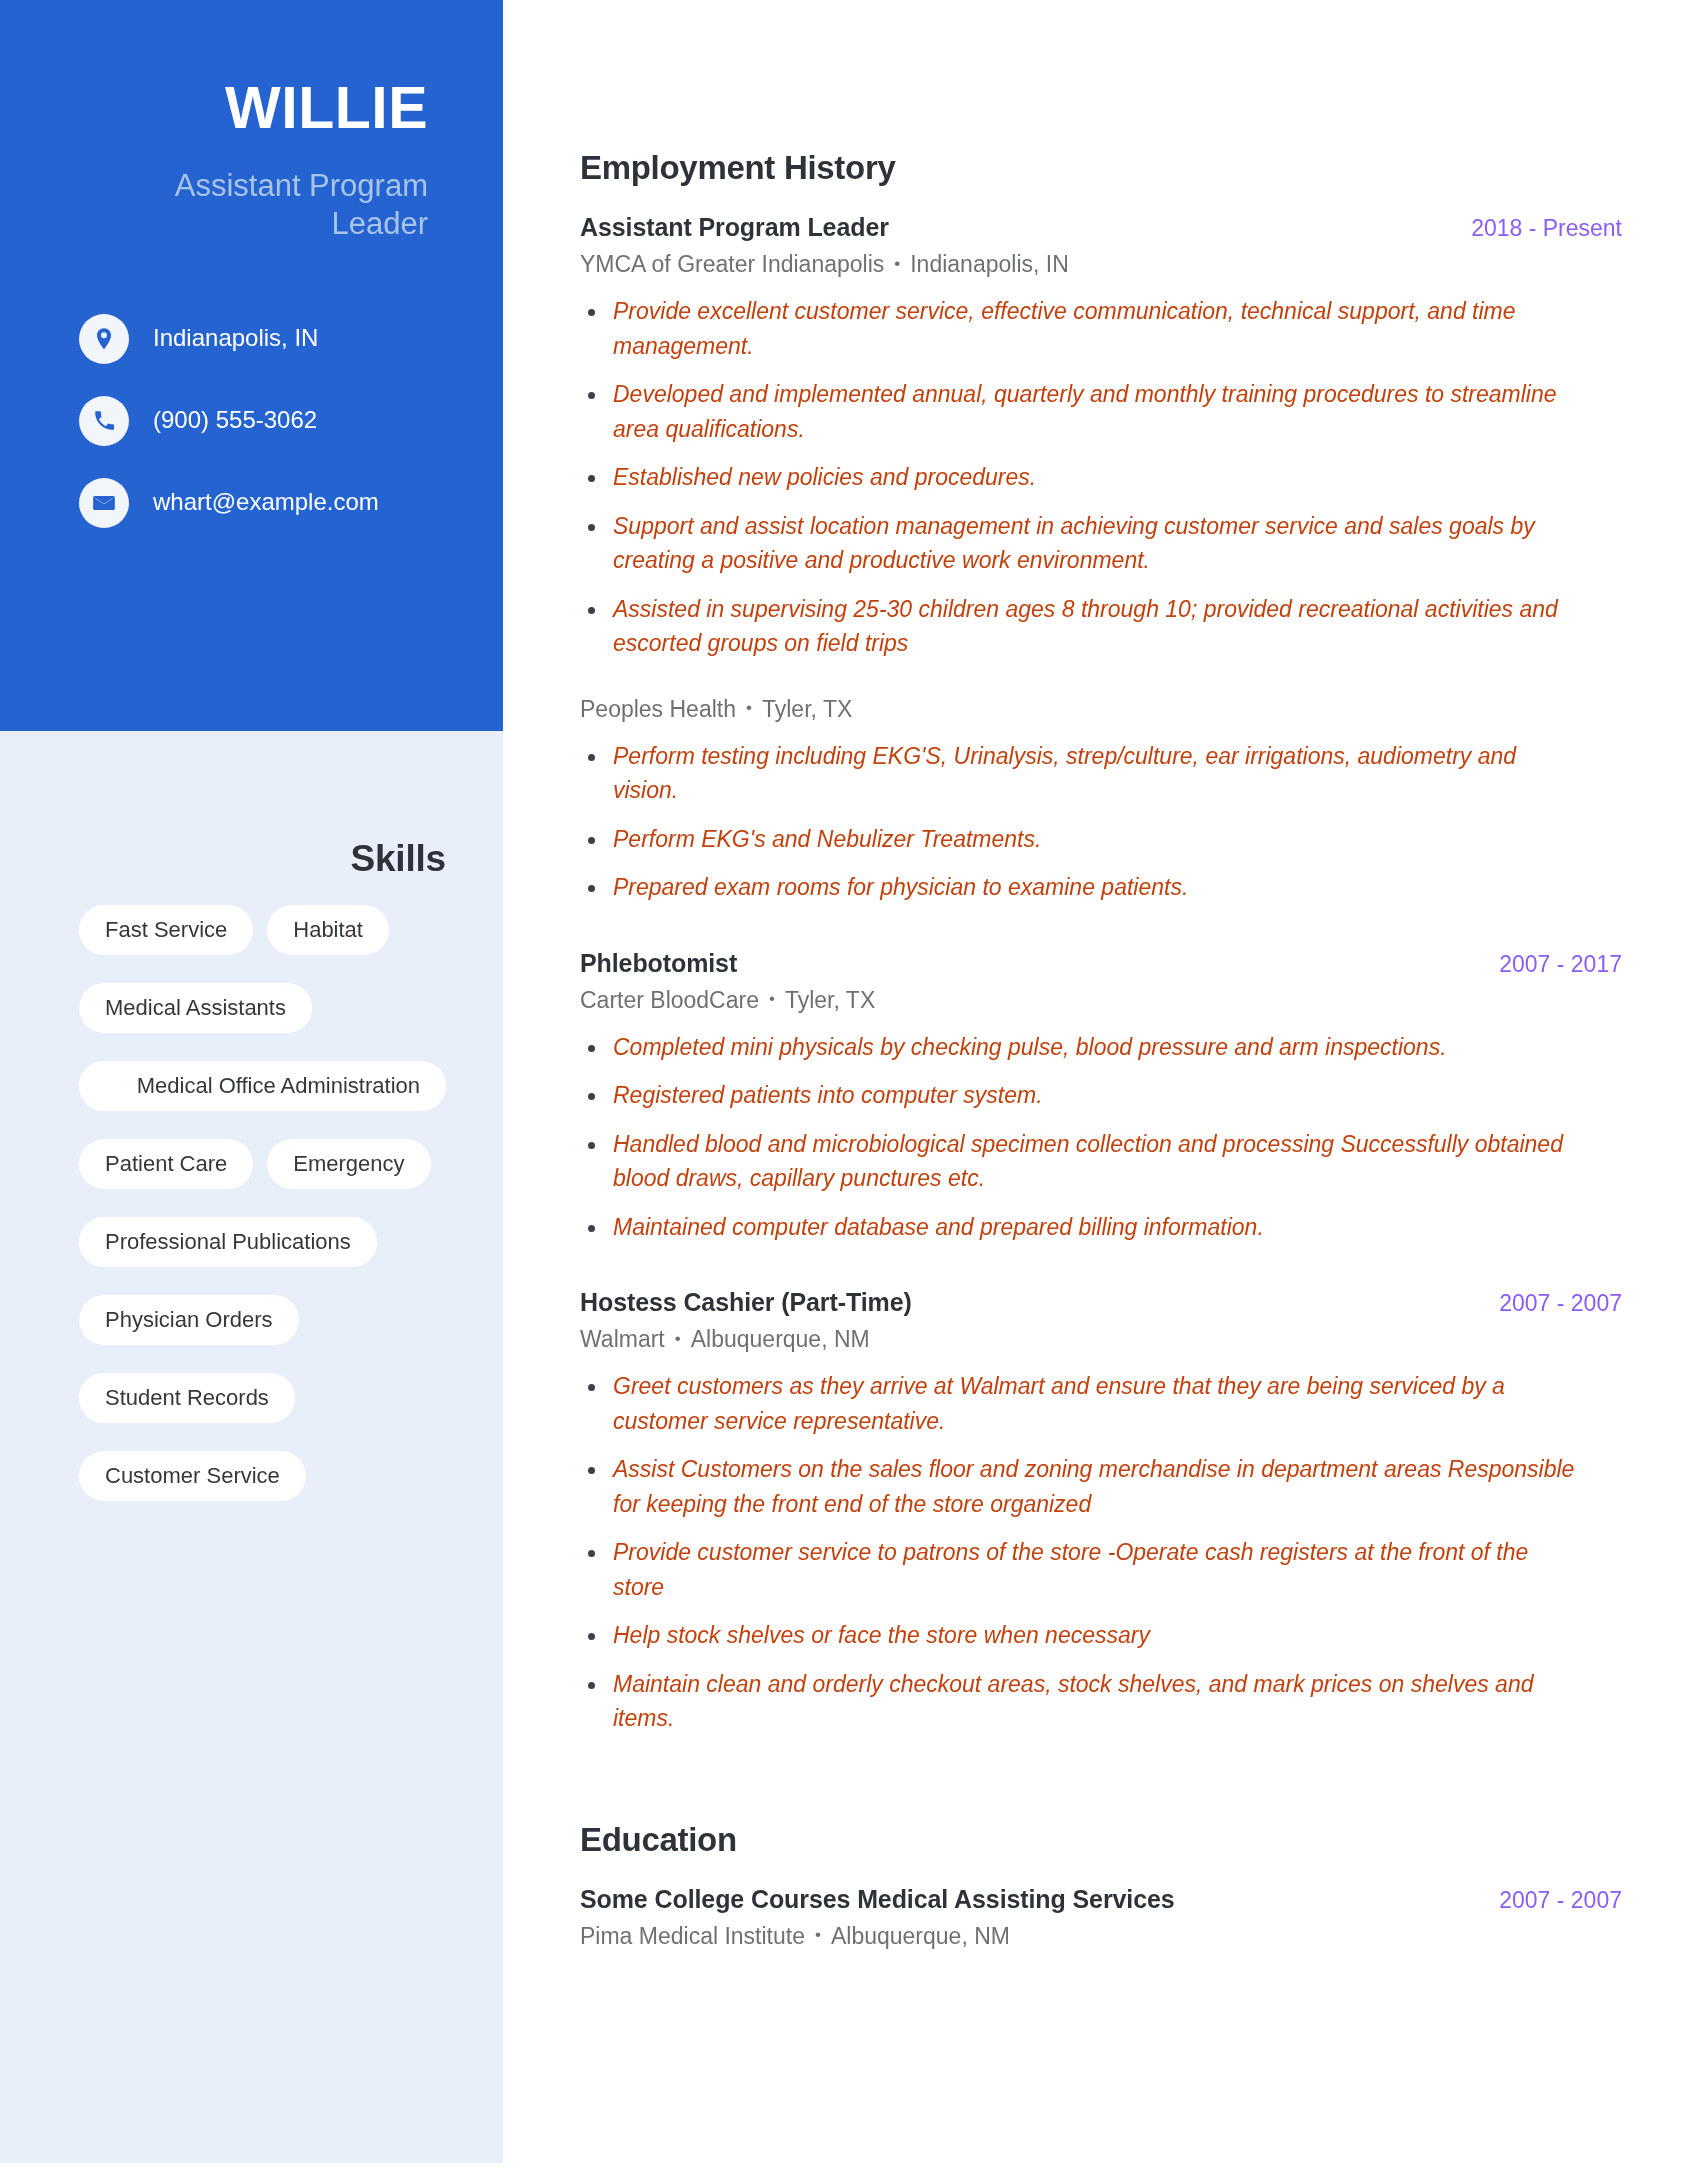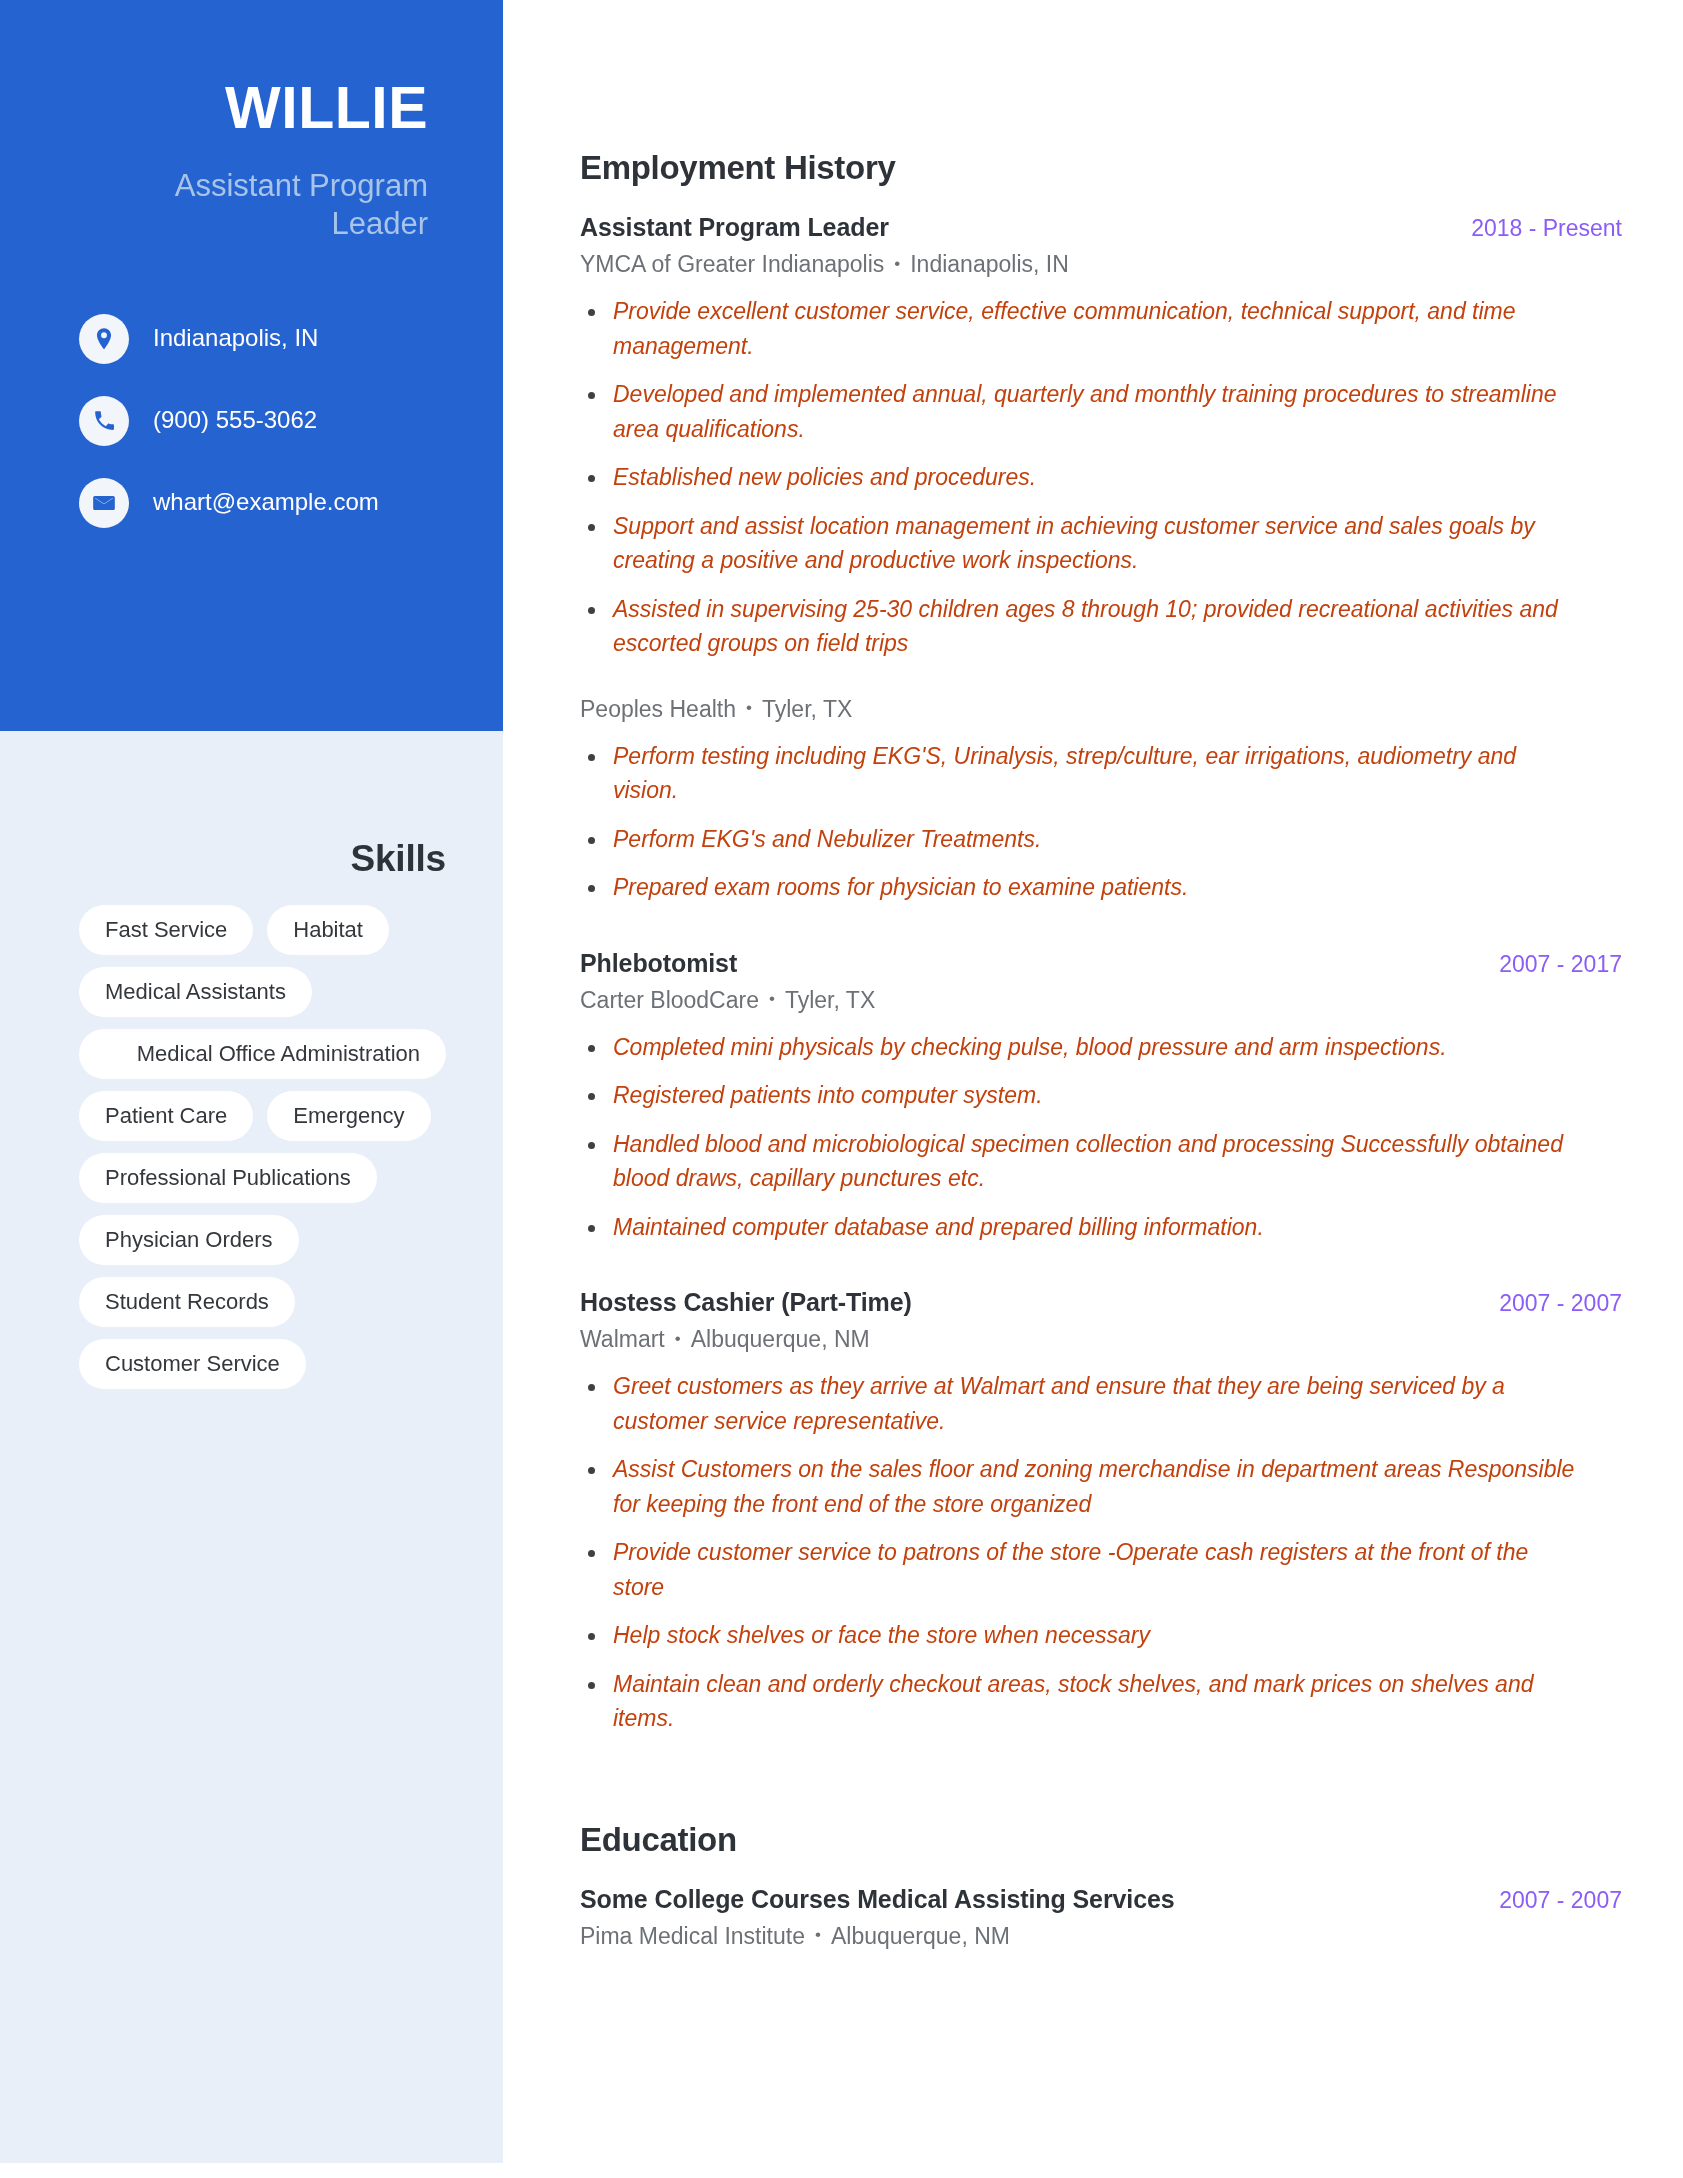--- a/index.html
+++ b/index.html
@@ -95,21 +95,21 @@
     font-size: 37px;
     font-weight: bold;
     color: #2E3339;
     margin-bottom: 25px;
     letter-spacing: -0.2px;
   }
 
   .chips {
     display: flex;
     flex-wrap: wrap;
-    gap: 12px 14px;
+    gap: 28px 14px;
     align-content: flex-start;
   }
 
   .chip {
     background: #ffffff;
     border-radius: 30px;
     padding: 11px 26px;
     font-size: 22px;
     line-height: 1.27;
     color: #34383D;
@@ -275,21 +275,21 @@
         <span class="entry-title">Assistant Program Leader</span>
         <span class="entry-dates">2018 - Present</span>
       </div>
       <div class="entry-meta">
         <span>YMCA of Greater Indianapolis</span><span class="sep">•</span><span>Indianapolis, IN</span>
       </div>
       <ul class="bullets">
         <li>Provide excellent customer service, effective communication, technical support, and time management.</li>
         <li>Developed and implemented annual, quarterly and monthly training procedures to streamline area qualifications.</li>
         <li>Established new policies and procedures.</li>
-        <li>Support and assist location management in achieving customer service and sales goals by creating a positive and productive work inspections.</li>
+        <li>Support and assist location management in achieving customer service and sales goals by creating a positive and productive work environment.</li>
         <li>Assisted in supervising 25-30 children ages 8 through 10; provided recreational activities and escorted groups on field trips</li>
       </ul>
     </section>
 
     <div class="entry-spacer-sm"></div>
 
     <section class="entry">
       <div class="entry-meta">
         <span>Peoples Health</span><span class="sep">•</span><span>Tyler, TX</span>
       </div>

